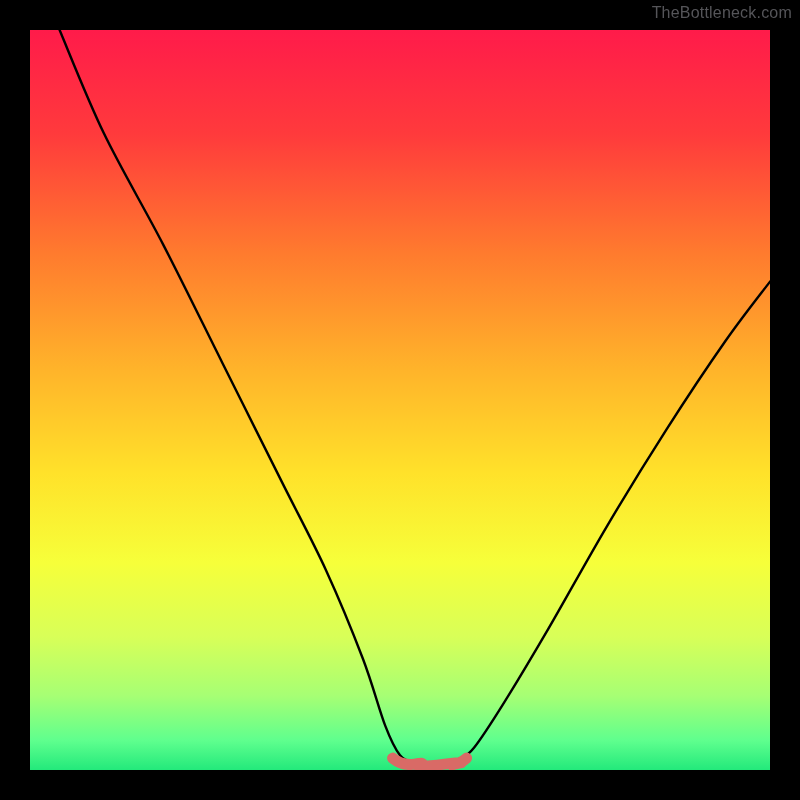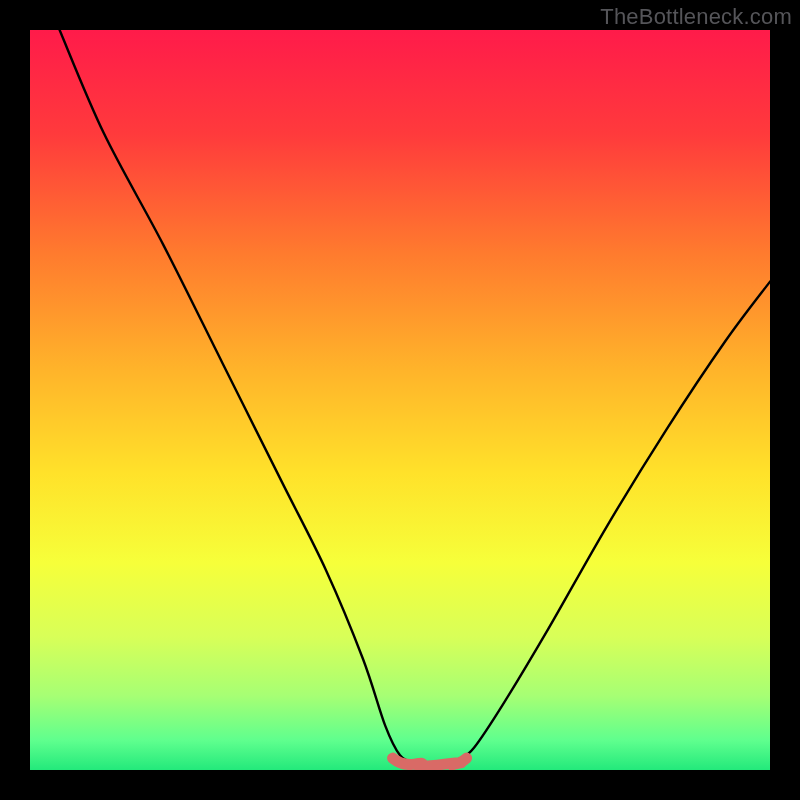--- a/index.html
+++ b/index.html
@@ -33,21 +33,21 @@
     position: absolute;
     inset: 0;
     width: 100%;
     height: 100%;
   }
   .watermark {
     position: absolute;
     top: 4px;
     right: 8px;
     color: #555559;
-    font-size: 22px;
+    font-size: 16px;
     font-weight: 500;
     letter-spacing: 0.2px;
     user-select: none;
     text-align: right;
   }
 </style>
 </head>
 <body>
 
 <div class="frame">

